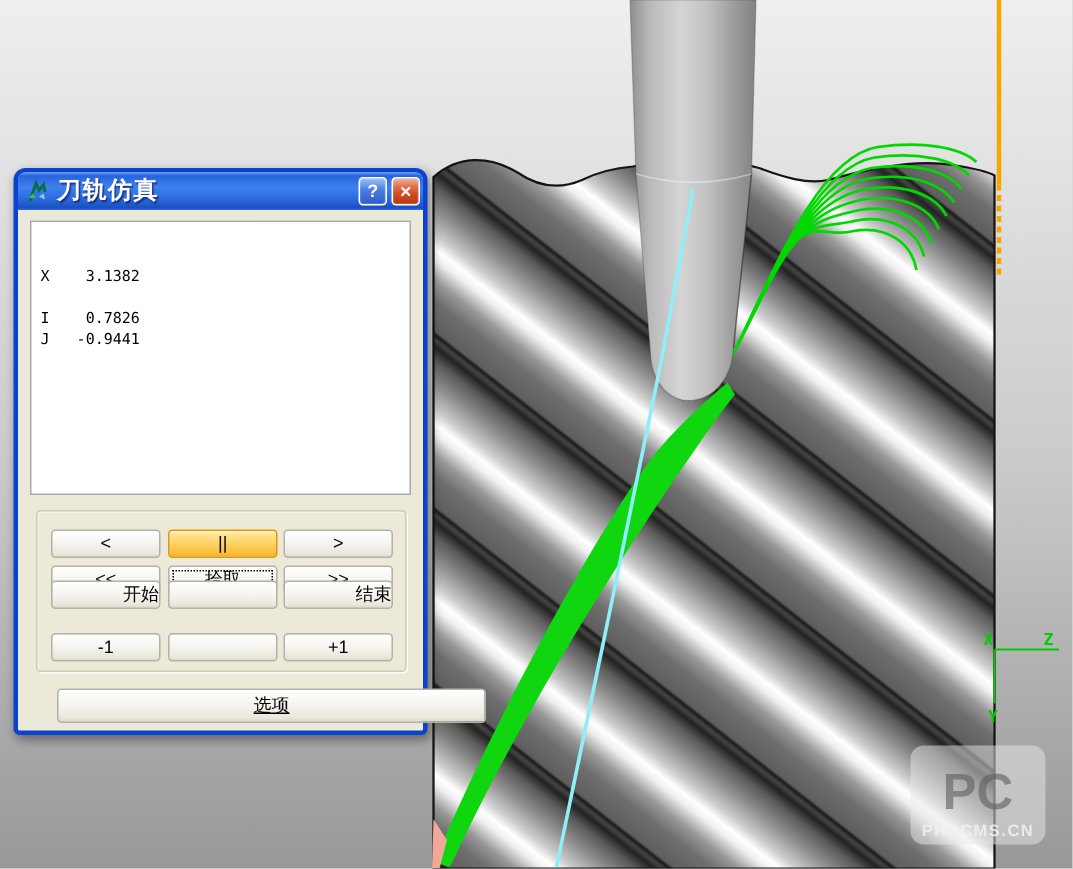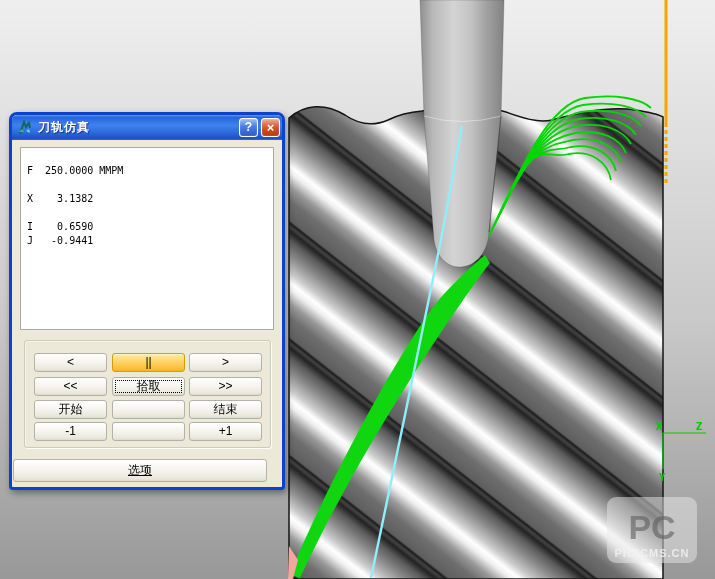--- a/index.html
+++ b/index.html
@@ -18,21 +18,21 @@
     box-shadow:2px 3px 7px rgba(0,0,0,.4);
   }
   .titlebar{
     position:absolute;left:0;top:0;right:0;height:25px;
     border-radius:5px 5px 0 0;
     background:linear-gradient(180deg,#5a9cf8 0%,#2664dd 9%,#3f82ee 40%,#2b68dd 72%,#1c50c0 93%,#2e6ade 100%);
     display:flex;align-items:center;
   }
   .title-icon{width:16px;height:16px;margin:0 5px 0 5px;flex:0 0 auto;}
   .title-text{
-    color:#fff;font-size:12px;font-weight:bold;letter-spacing:1px;
+    color:#fff;font-size:16px;font-weight:bold;letter-spacing:1px;
     text-shadow:1px 1px 1px rgba(0,0,60,.55);white-space:nowrap;
   }
   .tb-btn{
     position:absolute;top:3px;width:19px;height:19px;border:1px solid #fff;
     border-radius:3px;color:#fff;font-weight:bold;text-align:center;
     line-height:17px;font-size:12px;box-sizing:border-box;cursor:default;
     box-shadow:inset 0 0 1px rgba(255,255,255,.8);
   }
   .tb-help{right:24px;background:linear-gradient(180deg,#9cc0fa 0%,#4a7de0 45%,#2c5cc8 100%);}
   .tb-close{right:2px;background:linear-gradient(180deg,#f5b09a 0%,#e0704c 32%,#cf4a1e 62%,#b83a10 100%);font-size:13px;}
@@ -60,24 +60,24 @@
   .xp-btn.gold{
     background:linear-gradient(180deg,#ffeaa9 0%,#ffd76e 40%,#fbbf3c 85%,#f5b225 100%);
     border-color:#d99c06;
     box-shadow:inset 0 1px 0 #fff3c8;
   }
   .xp-btn.focused::after{
     content:"";position:absolute;left:2px;right:2px;top:2px;bottom:2px;
     border:1px dotted #000;
   }
   .c1{left:9px;} .c2{left:87px;} .c3{left:164px;}
-  .r1{top:12px;} .r2{top:36px;} .r3{top:59px;} .r4{top:81px;}
+  .r1{top:12px;} .r2{top:36px;} .r3{top:46px;text-align:right;} .r4{top:81px;}
 
   .options-btn{
-    position:absolute;left:1px;top:344px;width:254px;height:23px;line-height:21px;text-decoration:underline;
+    position:absolute;left:26px;top:344px;width:286px;height:23px;line-height:21px;text-decoration:underline;
   }
 </style>
 </head>
 <body>
 
 <svg id="scene" width="715" height="579" viewBox="0 0 715 579">
   <defs>
     <linearGradient id="bgGrad" x1="0" y1="0" x2="0" y2="1">
       <stop offset="0" stop-color="#efefef"></stop>
       <stop offset="0.55" stop-color="#c9c9c9"></stop>
@@ -178,25 +178,24 @@
       <path d="M3 14 L7 2 L9 7 L12 3 L13 8" fill="none" stroke="#0e6b52" stroke-width="2"></path>
       <path d="M2 12 L5 9 L7 12 Z" fill="#35c24a"></path>
       <path d="M9 11 L12 9 L13 13 Z" fill="#79d6f2"></path>
     </svg>
     <span class="title-text">刀轨仿真</span>
     <div class="tb-btn tb-help">?</div>
     <div class="tb-btn tb-close">×</div>
   </div>
 
   <div class="readout">
-    <div class="ro-line">F  250.0000 MMPM</div>
     <div class="ro-line"></div>
     <div class="ro-line">X    3.1382</div>
     <div class="ro-line"></div>
-    <div class="ro-line">I    0.6590</div>
+    <div class="ro-line">I    0.7826</div>
     <div class="ro-line">J   -0.9441</div>
   </div>
 
   <div class="groupbox">
     <div class="xp-btn c1 r1">&lt;</div>
     <div class="xp-btn c2 r1 gold">||</div>
     <div class="xp-btn c3 r1">&gt;</div>
 
     <div class="xp-btn c1 r2">&lt;&lt;</div>
     <div class="xp-btn c2 r2 focused">拾取</div>

